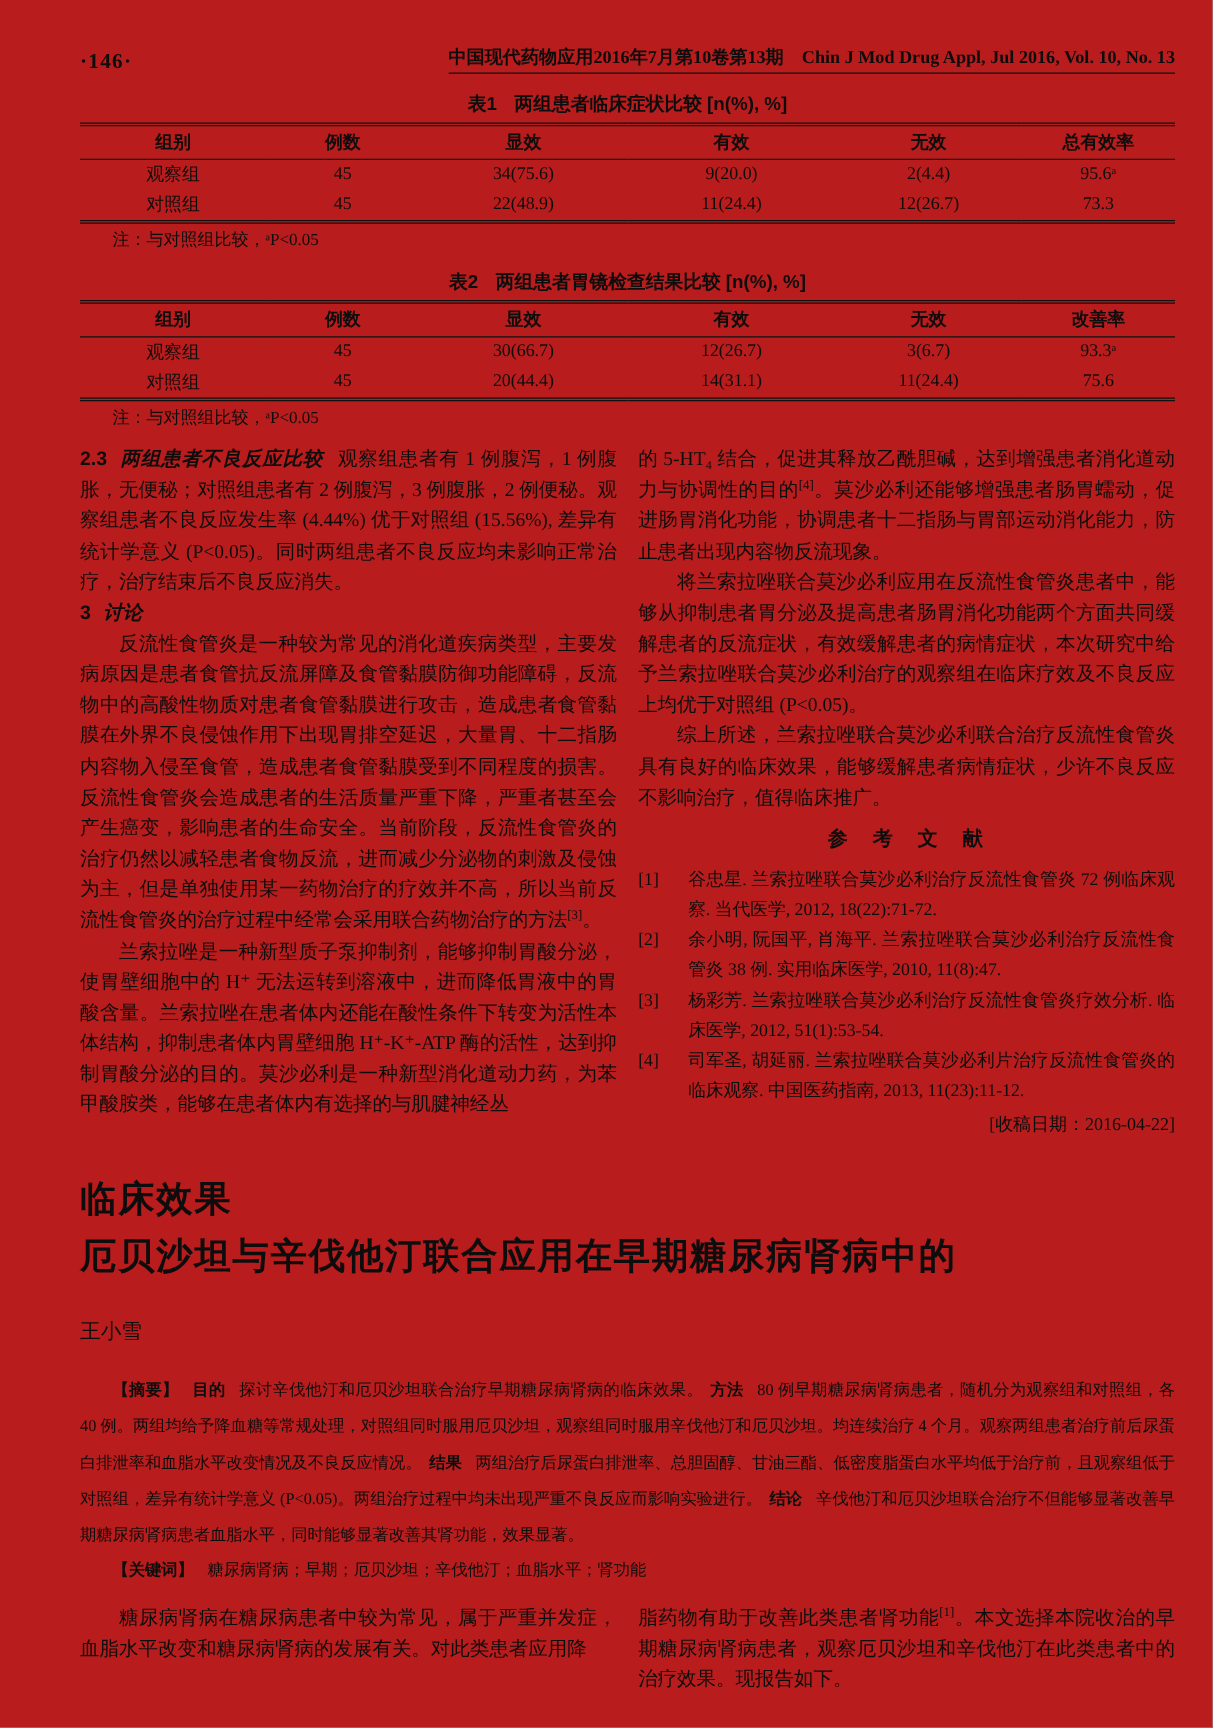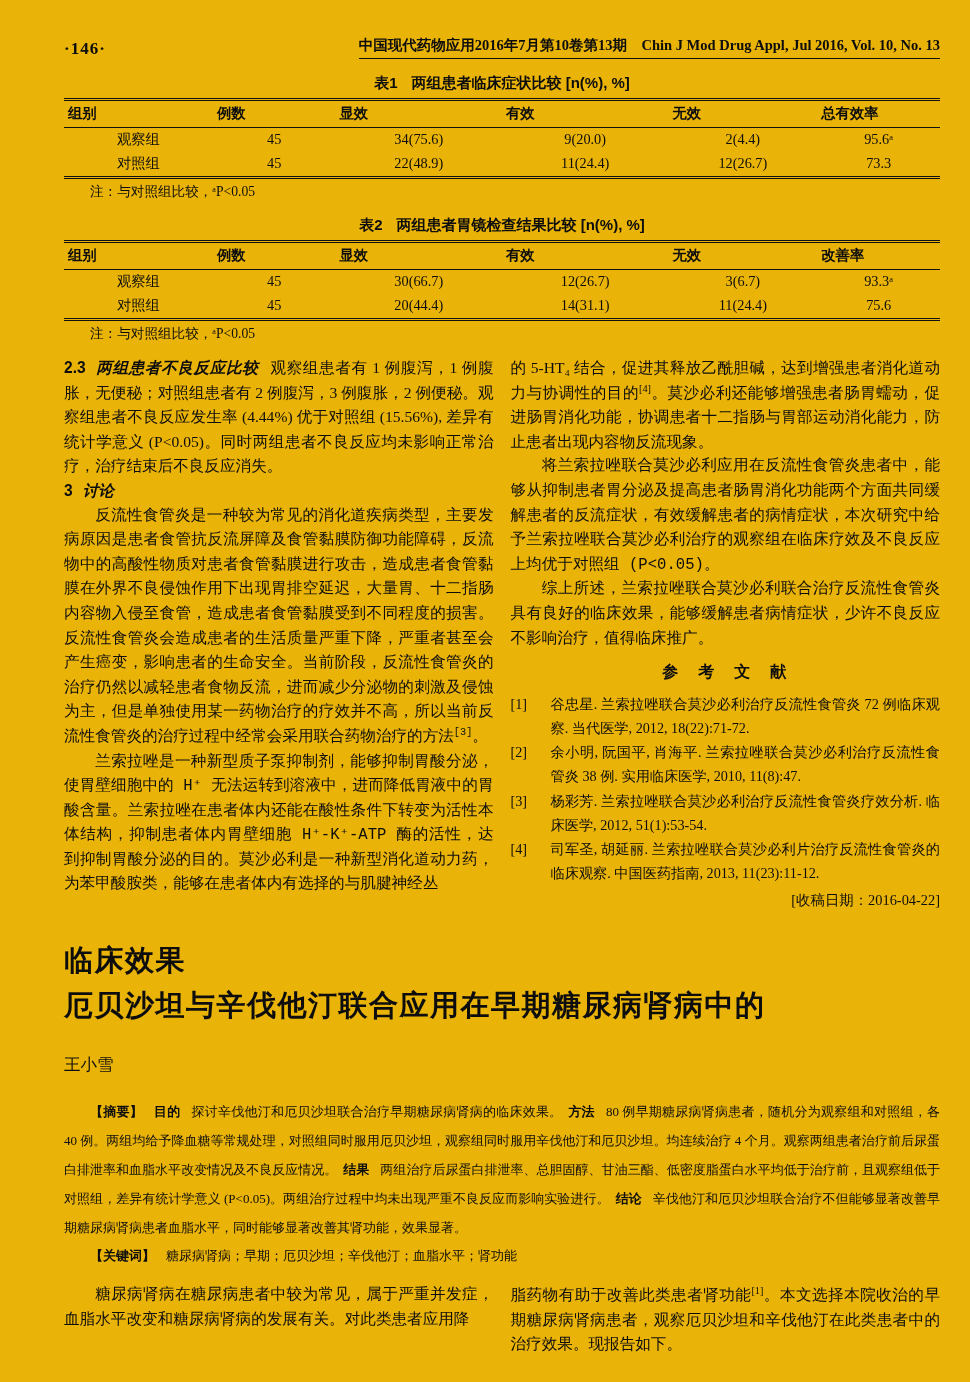--- a/index.html
+++ b/index.html
@@ -1,47 +1,47 @@
 <!DOCTYPE html>
 <html lang="zh"><head>
 <meta charset="utf-8">
 <style>
   * { box-sizing: border-box; }
   html,body { margin:0; padding:0; background:#9a9a96; }
   .page {
     position: relative;
     width: 970px; height: 1382px;
     margin: 0 auto;
-    background: #eab308;
+    background: #b91c1c;
     color: #0d0d0d;
     font-family: "Liberation Serif", "DejaVu Serif", serif;
     padding: 36px 30px 0 64px;
     overflow: hidden;
   }
   
   .hdr { display:flex; justify-content:space-between; align-items:flex-end; }
   .pagenum { font-size:17px; font-weight:bold; letter-spacing:1px; }
   .journal { font-size:14.5px; font-weight:bold; border-bottom:1.6px solid #111; padding-bottom:3px; }
   
   .tcap { text-align:center; font-size:15px; font-weight:bold; margin:15px 0 5px;
           font-family:"Liberation Sans","DejaVu Sans",sans-serif; }
   .tcap .tlabel { margin-right:14px; }
   table.dt { width:100%; border-collapse:collapse; font-size:14.3px;
              border-top:3px double #111; border-bottom:3px double #111; }
   table.dt th { font-weight:bold; font-family:"Liberation Sans","DejaVu Sans",sans-serif;
                 border-bottom:1.6px solid #111; padding:3px 4px 4px; }
   table.dt td { padding:2px 4px 3px; text-align:center; }
-  table.dt th { text-align:left; }
+  table.dt th { text-align:center; }
   .c-group{width:17%}.c-n{width:14%}.c-a{width:19%}.c-b{width:19%}.c-c{width:17%}.c-d{width:14%}
   .tnote { font-size:13.6px; margin:4px 0 0 26px; }
   
   .cols { display:flex; gap:17px; margin-top:13px; }
   .col { flex:1; min-width:0; text-align:justify; font-size:15.6px; line-height:24.6px; }
   .col p { margin:0; }
-  .ind { text-indent:2em;font-family:Liberation Mono, monospace; }
+  .ind { text-indent:2em; }
   .sec-num { font-weight:bold; font-family:"Liberation Sans","DejaVu Sans",sans-serif; margin-right:10px; }
   .sec-title { font-weight:bold; font-family:"Liberation Sans","DejaVu Sans",sans-serif; margin-right:12px;font-style:italic; }
   .sup { font-size:0.66em; vertical-align:super; line-height:0; }
   
   .refhead { text-align:center; font-weight:bold; font-size:16px; margin:9px 0 7px;
              font-family:"Liberation Sans","DejaVu Sans",sans-serif; letter-spacing:2px; }
   .ref { display:flex; font-size:14.2px; line-height:24.2px; }
   .ref .rlabel { flex:none; width:40px; }
   .ref .rtext { flex:1; text-align:justify; }
   .received { text-align:right; font-size:14.4px; line-height:24px; margin-top:3px; }

